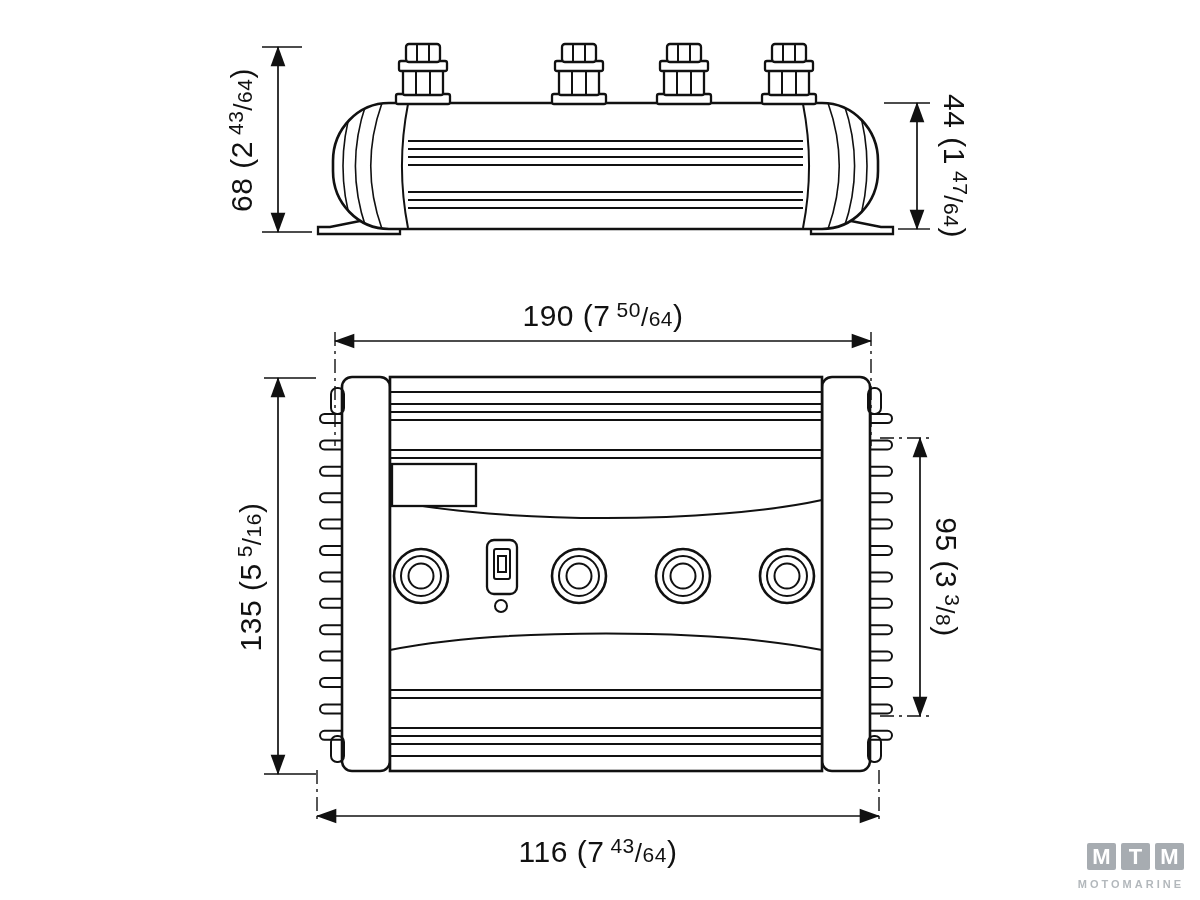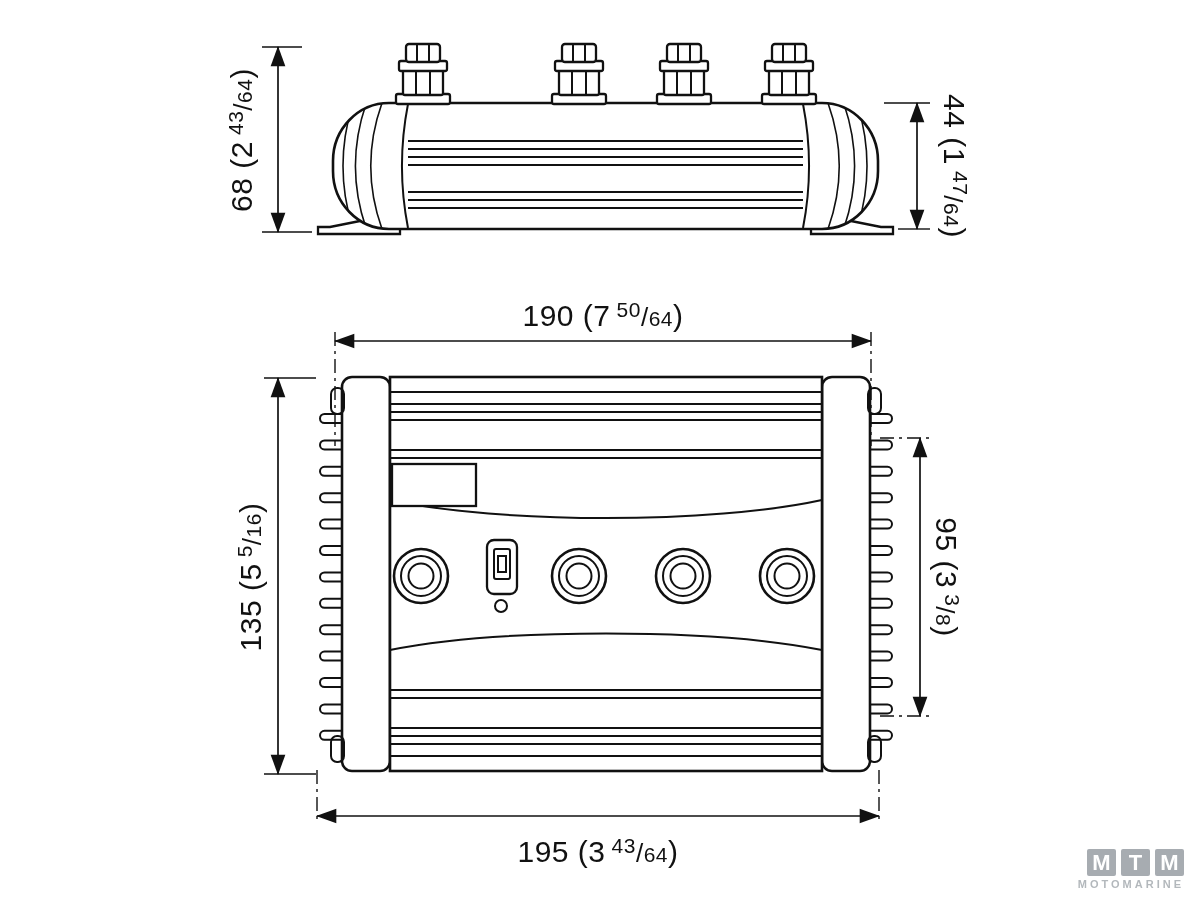--- a/index.html
+++ b/index.html
@@ -24,21 +24,21 @@
   .rot-r{transform:translate(-50%,-50%) rotate(90deg);}
   .frac-num{font-size:21px;vertical-align:9px;margin-left:6px;}
   .frac-sep{font-size:26px;}
   .frac-den{font-size:21px;}
 
   
   .logo{position:absolute;right:16px;bottom:10px;text-align:right;}
   .logo-tiles{display:flex;gap:5px;justify-content:flex-end;}
   .tile{width:29px;height:27px;background:#a7acb1;color:#fff;font-weight:bold;
         font-size:22px;line-height:27px;text-align:center;border-radius:2px;}
-  .logo-sub{font-size:11px;letter-spacing:3px;color:#b3b8bc;margin-top:2px;font-weight:bold;}
+  .logo-sub{font-size:11px;letter-spacing:3px;color:#b3b8bc;margin-top:8px;font-weight:bold;}
 </style>
 </head>
 <body>
 
 <div class="stage">
 
 <svg width="1200" height="900" viewBox="0 0 1200 900">
   <defs>
     <marker id="arr" viewBox="0 0 12 9" refX="11" refY="4.5" markerWidth="13" markerHeight="10" orient="auto-start-reverse">
       <path d="M0.5 0.5 L11.5 4.5 L0.5 8.5 Z" fill="#111"></path>
@@ -236,21 +236,21 @@
 
   <div class="dim-label rot-l" style="left:250px;top:577px">
     <span>135 (5</span><span class="frac-num">5</span><span class="frac-sep">/</span><span class="frac-den">16</span><span>)</span>
   </div>
 
   <div class="dim-label rot-r" style="left:946px;top:577px">
     <span>95 (3</span><span class="frac-num">3</span><span class="frac-sep">/</span><span class="frac-den">8</span><span>)</span>
   </div>
 
   <div class="dim-label" style="left:598px;top:851px">
-    <span>195 (3</span><span class="frac-num">43</span><span class="frac-sep">/</span><span class="frac-den">64</span><span>)</span>
+    <span>116 (7</span><span class="frac-num">43</span><span class="frac-sep">/</span><span class="frac-den">64</span><span>)</span>
   </div>
 
   <div class="logo">
     <div class="logo-tiles">
       <div class="tile">M</div>
       <div class="tile">T</div>
       <div class="tile">M</div>
     </div>
     <div class="logo-sub">MOTOMARINE</div>
   </div>

